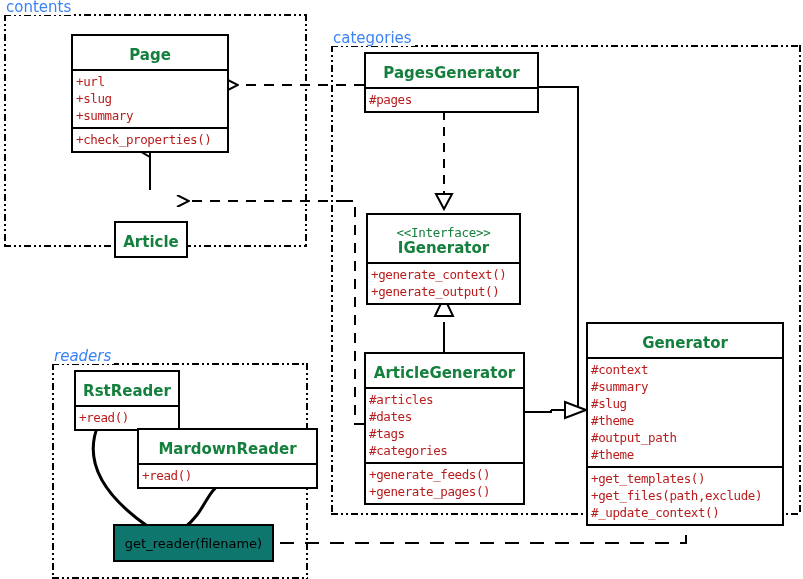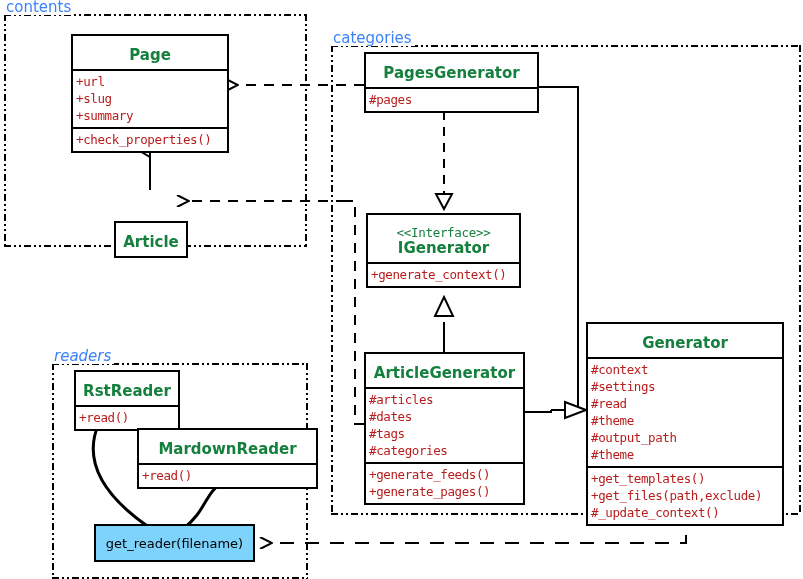--- a/index.html
+++ b/index.html
@@ -76,25 +76,26 @@
     font-size: 12.5px;
     color: #b91c1c;
     line-height: 1.36;
     white-space: nowrap;
     letter-spacing: -0.4px;
   }
   .plain-box {
     position: absolute;
     box-sizing: border-box;
     border: 2px solid #000;
-    background: #7dd3fc;
+    background: #0f766e;
     z-index: 5;
     display: flex;
     align-items: center;
     justify-content: center;
+    margin-left: 19px;
   }
   .plain-box span {
     font-family: "DejaVu Sans", sans-serif;
     font-size: 13px;
     color: #000;
     white-space: nowrap;
   }
 </style>
 </head>
 <body>
@@ -220,20 +221,21 @@
     </div>
   </div>
 
   <div class="cls" style="left:366px; top:213px; width:155px;">
     <div class="cls-name">
       <span class="cls-stereo">&lt;&lt;Interface&gt;&gt;</span>
       <span>IGenerator</span>
     </div>
     <div class="cls-sec">
       <div class="cls-item">+generate_context()</div>
+      <div class="cls-item">+generate_output()</div>
     </div>
   </div>
 
   <div class="cls" style="left:364px; top:352px; width:161px;">
     <div class="cls-name">ArticleGenerator</div>
     <div class="cls-sec">
       <div class="cls-item">#articles</div>
       <div class="cls-item">#dates</div>
       <div class="cls-item">#tags</div>
       <div class="cls-item">#categories</div>
@@ -241,22 +243,22 @@
     <div class="cls-sec">
       <div class="cls-item">+generate_feeds()</div>
       <div class="cls-item">+generate_pages()</div>
     </div>
   </div>
 
   <div class="cls" style="left:586px; top:322px; width:198px;">
     <div class="cls-name">Generator</div>
     <div class="cls-sec">
       <div class="cls-item">#context</div>
-      <div class="cls-item">#settings</div>
-      <div class="cls-item">#read</div>
+      <div class="cls-item">#summary</div>
+      <div class="cls-item">#slug</div>
       <div class="cls-item">#theme</div>
       <div class="cls-item">#output_path</div>
       <div class="cls-item">#theme</div>
     </div>
     <div class="cls-sec">
       <div class="cls-item">+get_templates()</div>
       <div class="cls-item">+get_files(path,exclude)</div>
       <div class="cls-item">#_update_context()</div>
     </div>
   </div>

